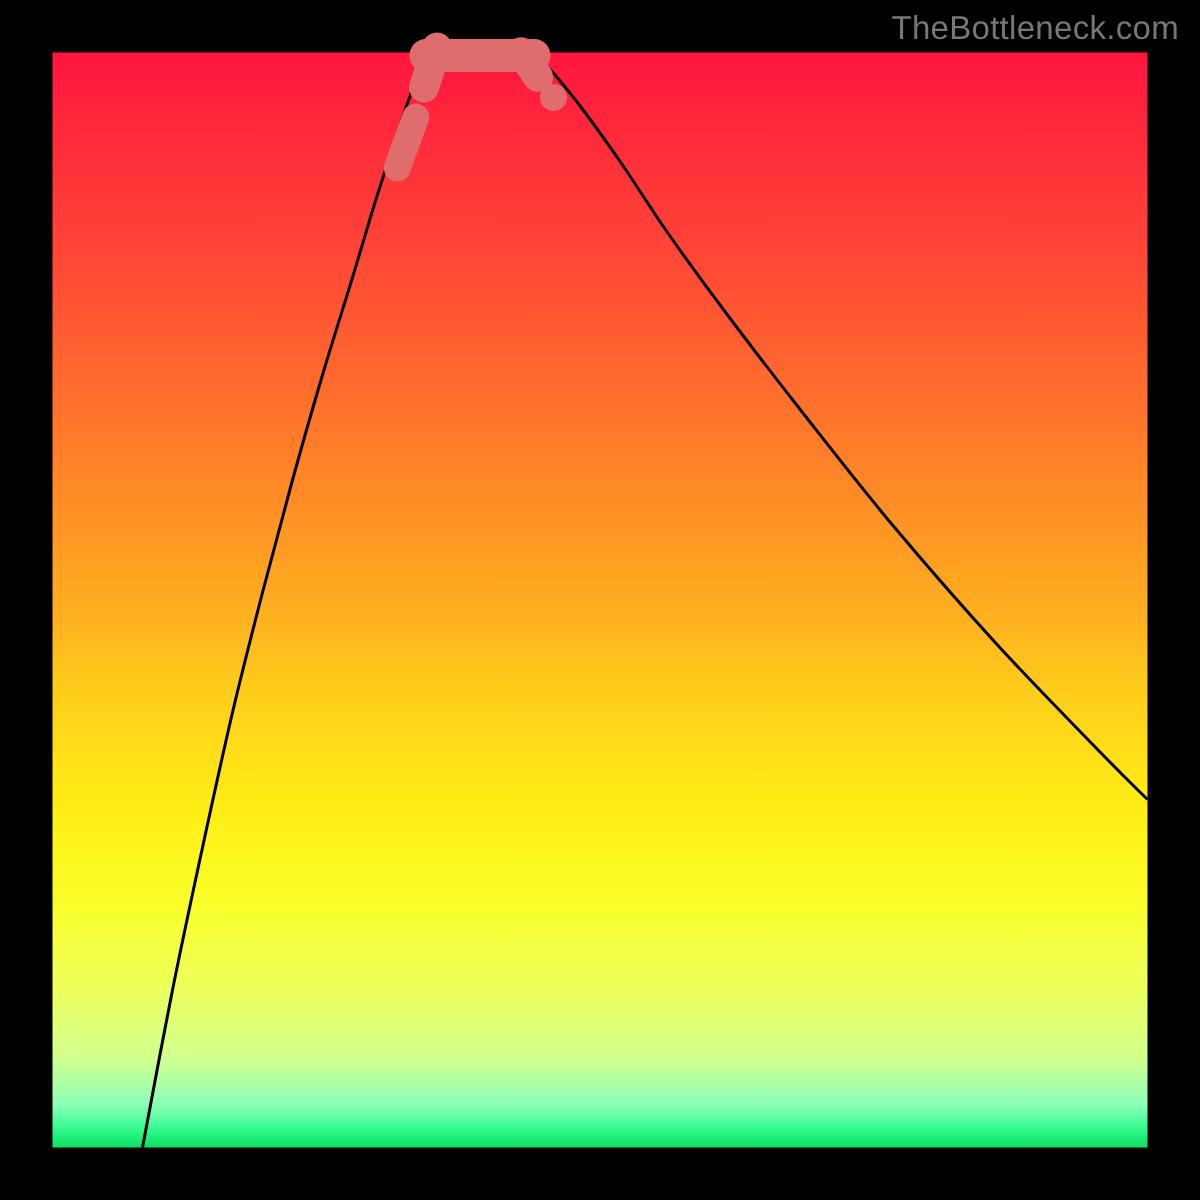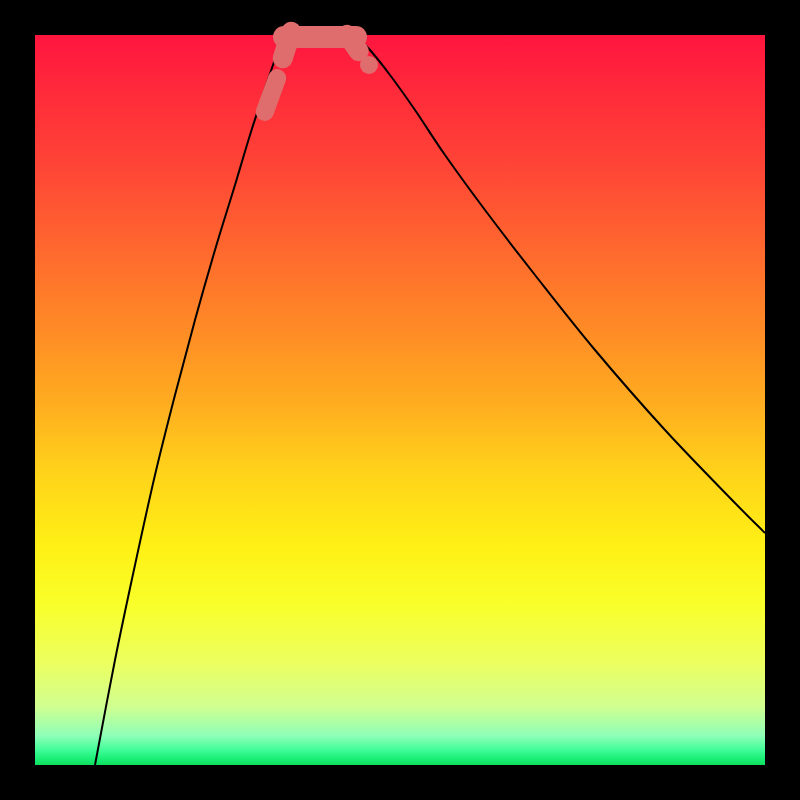--- a/index.html
+++ b/index.html
@@ -77,13 +77,14 @@
     <g id="marker-group">
         <line x1="229.84363742013795" y1="76.91446717414635" x2="242.15636257986205" y2="43.08553282585365" stroke="#e06d6d" stroke-width="18" stroke-linecap="round"></line>
         <circle cx="248" cy="24" r="9" fill="#e06d6d"></circle>
         <line x1="247.67376207875074" y1="23.31479122813215" x2="256.3262379212493" y2="-3.314791228132149" stroke="#e06d6d" stroke-width="20" stroke-linecap="round"></line>
         <line x1="249" y1="2" x2="321" y2="2" stroke="#e06d6d" stroke-width="22" stroke-linecap="round"></line>
         <line x1="312.26423563648956" y1="-0.19152044288991732" x2="323.73576436351044" y2="16.191520442889917" stroke="#e06d6d" stroke-width="20" stroke-linecap="round"></line>
         <circle cx="334" cy="30" r="9" fill="#e06d6d"></circle>
       </g>
   </svg>
 
+  <div class="watermark">TheBottleneck.com</div>
 </div>
 
 </body></html>

